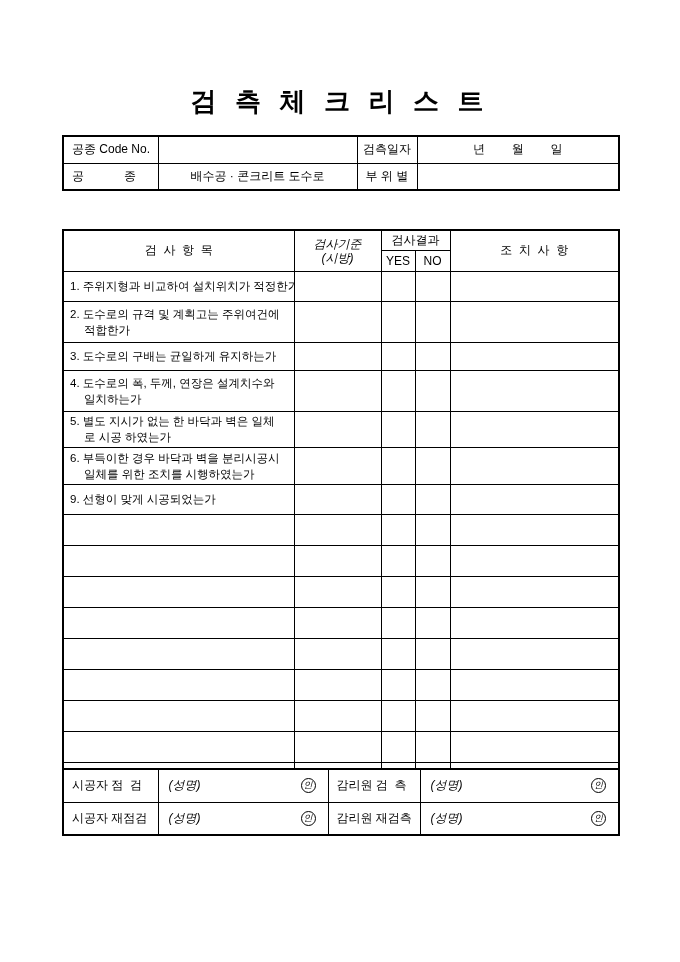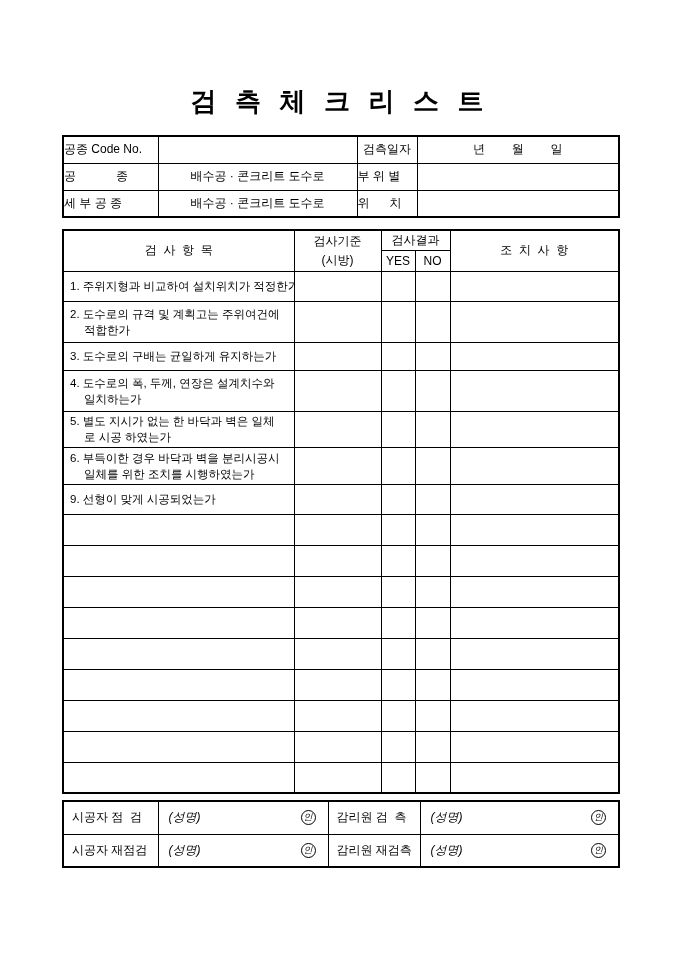--- a/index.html
+++ b/index.html
@@ -28,32 +28,32 @@
   table {
     border-collapse: collapse;
     table-layout: fixed;
     position: absolute;
     left: 62px;
     width: 556px;
     background: #ffffff;
   }
   table.header-table { top: 135px; }
   table.main-table   { top: 229px; }
-  table.sign-table   { top: 800px; }
+  table.sign-table   { top: 768px; }
   table { border: 2px solid #000; }
   th, td { border: 1px solid #000; font-weight: normal; overflow: hidden; }
 
   
   .header-table td { height: 27px; font-size: 12px; vertical-align: middle; }
-  .h-label { white-space: pre; text-align: left; }
+  .h-label { padding-left: 8px; white-space: pre; text-align: left; }
   .h-value { text-align: center; white-space: pre; margin-left: 36px; }
 
   
   .main-table th { font-size: 12px; text-align: center; vertical-align: middle; white-space: pre; }
-  .pre-line { white-space: pre-line; line-height: 19px; }
+  .pre-line { white-space: pre-line; line-height: 14px; font-style: italic; }
   .item-cell {
     font-size: 11.5px;
     text-align: left;
     vertical-align: middle;
     white-space: pre;
     line-height: 16px;
     padding-left: 20px;
     text-indent: -14px;
     padding-right: 2px;
   }
@@ -100,26 +100,20 @@
         <tr>
       <td class="h-label">공종 Code No.</td>
       <td class="h-value"></td>
       <td class="h-value">검측일자</td>
       <td class="h-value">년        월        일</td>
     </tr>
     <tr>
       <td class="h-label">공            종</td>
       <td class="h-value">배수공 · 콘크리트 도수로</td>
       <td class="h-label">부 위 별</td>
-      <td class="h-value"></td>
-    </tr>
-    <tr>
-      <td class="h-label">세 부 공 종</td>
-      <td class="h-value">배수공 · 콘크리트 도수로</td>
-      <td class="h-label">위      치</td>
       <td class="h-value"></td>
     </tr>
   </tbody>
     </table>
 
   <table class="main-table">
     <colgroup>
         <col style="width:231px">
         <col style="width:87px">
         <col style="width:34px">

